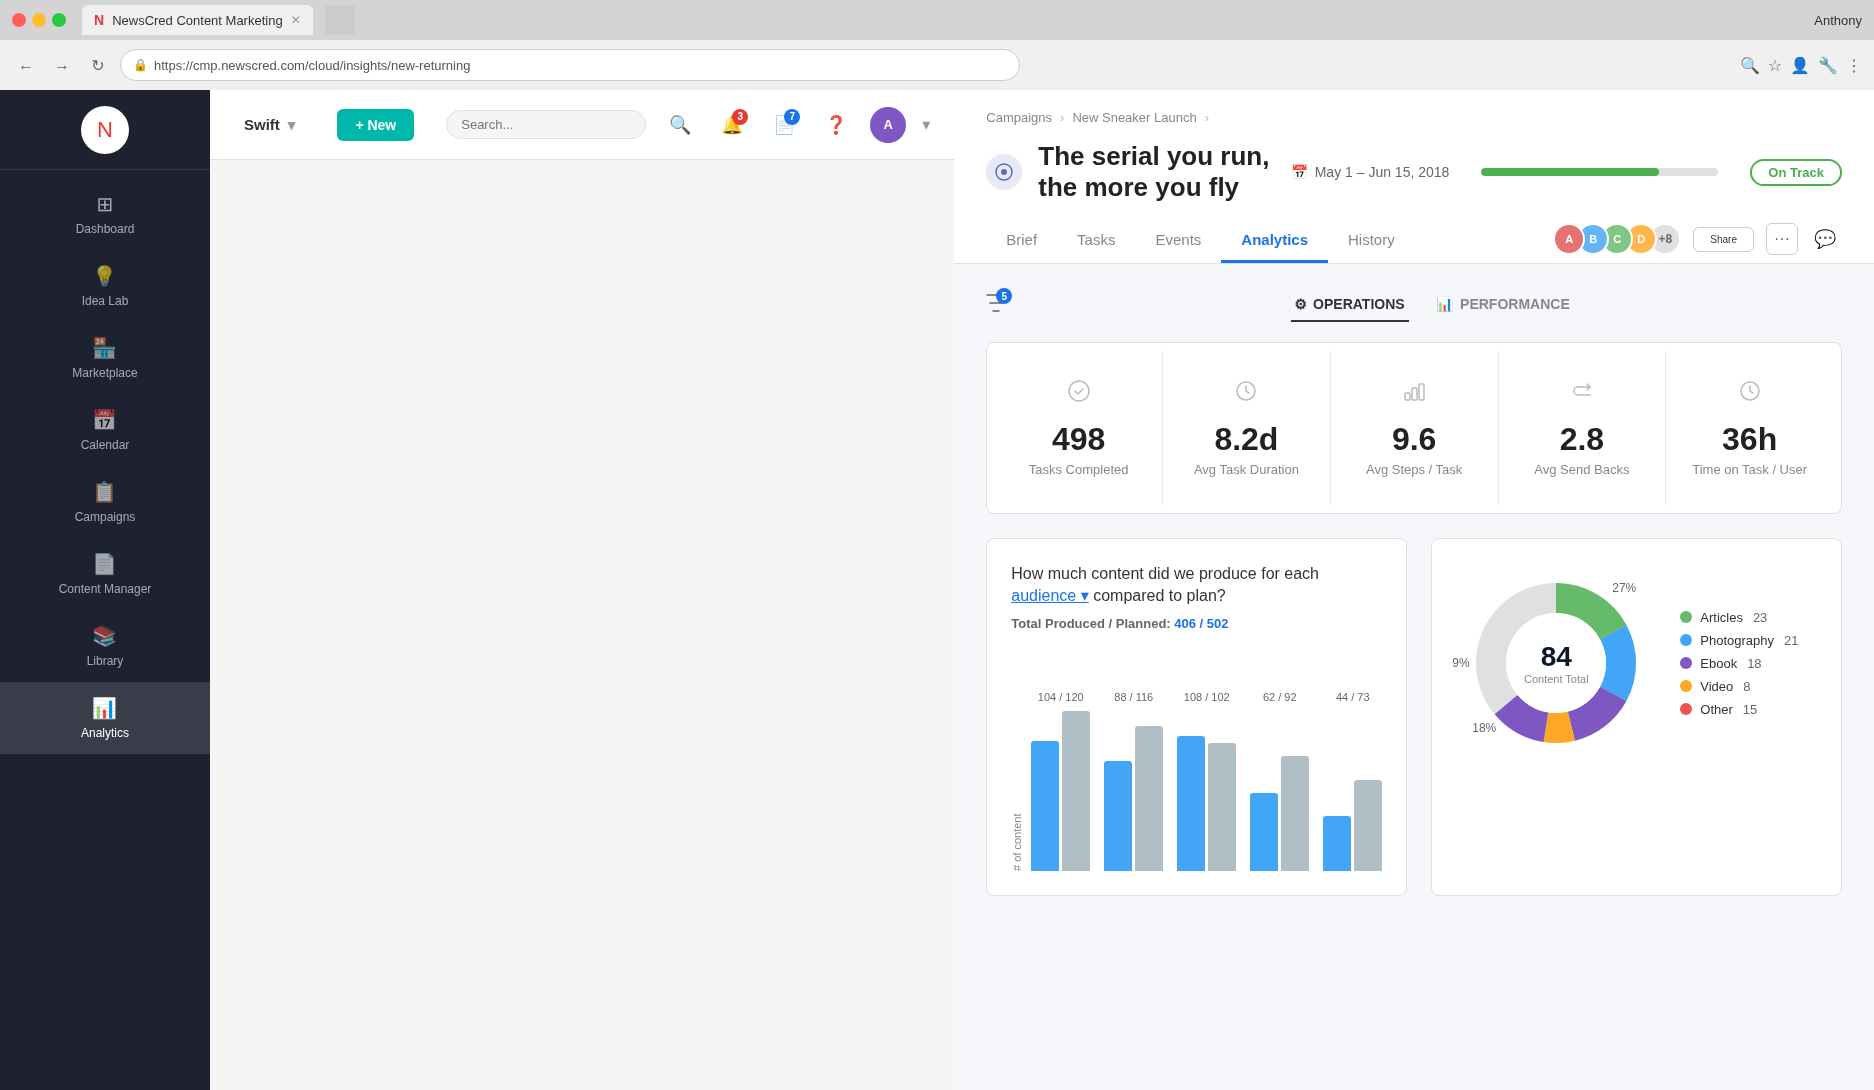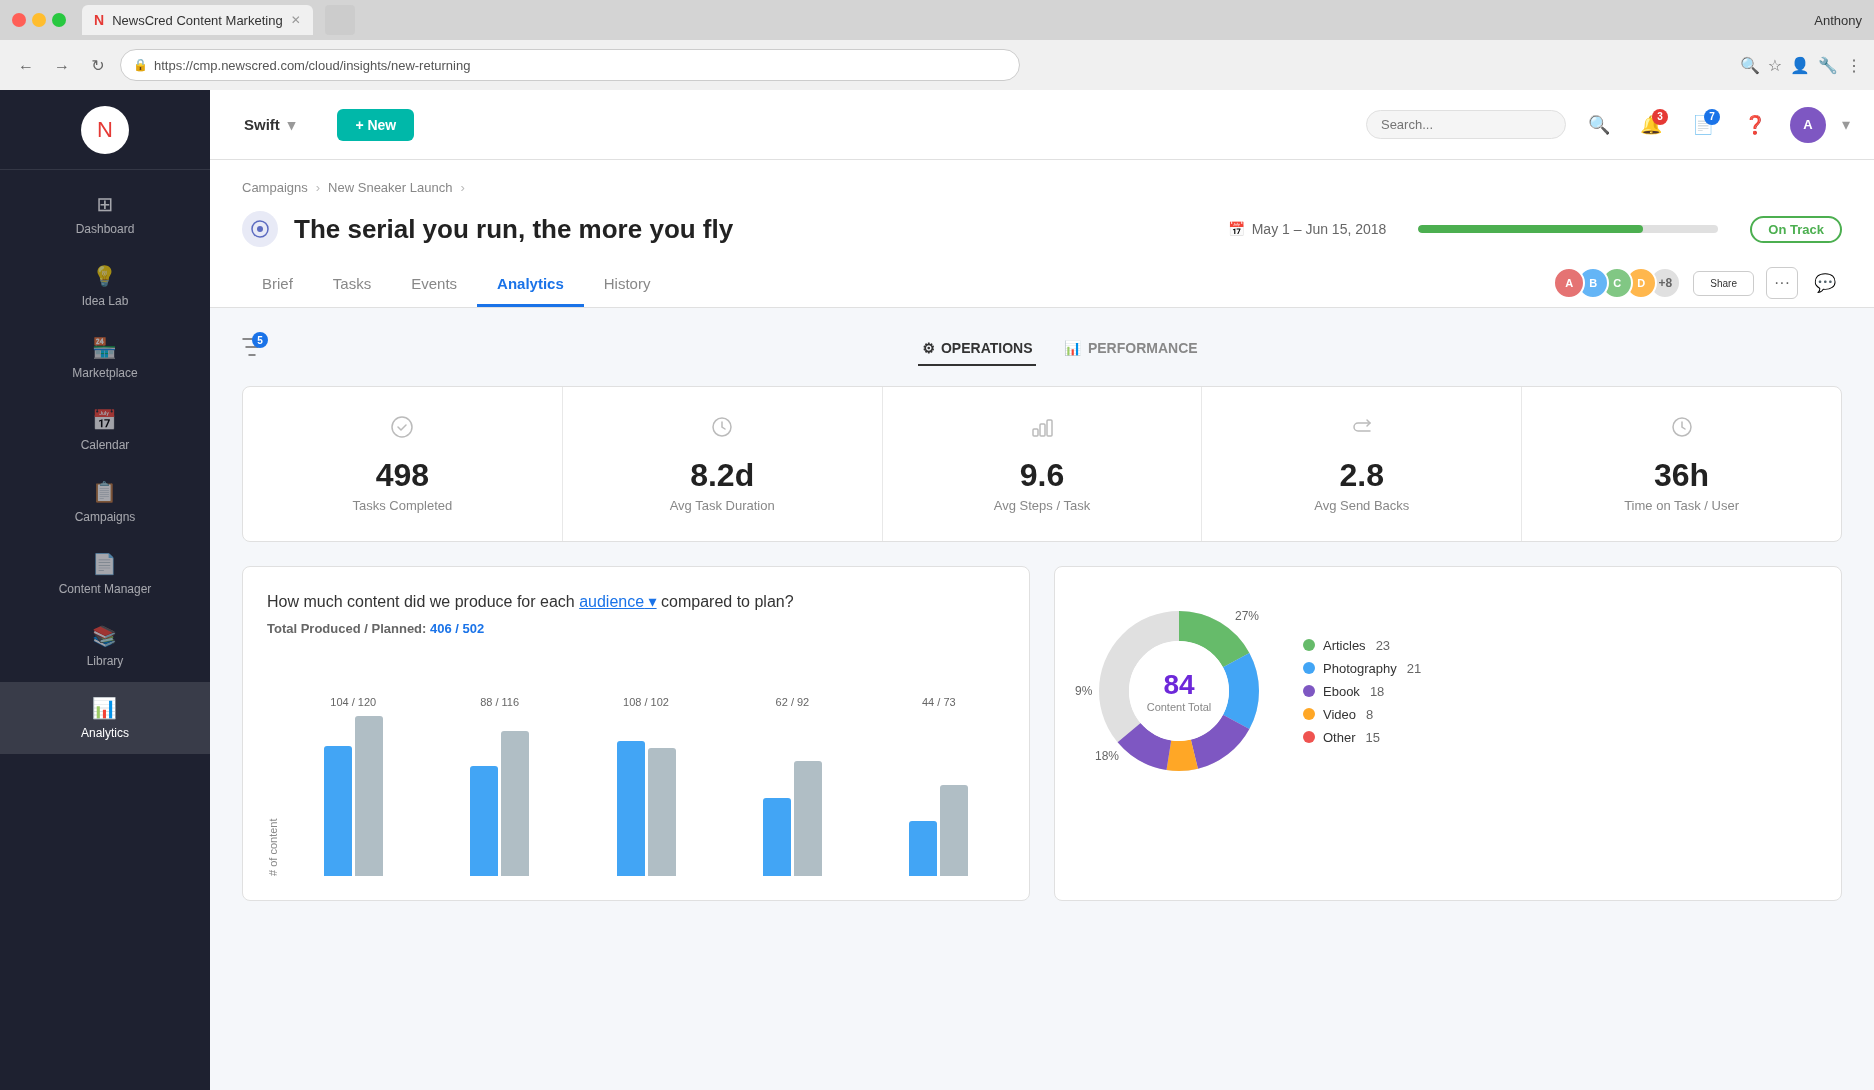--- a/index.html
+++ b/index.html
@@ -29,21 +29,21 @@
     .sidebar { width: 210px; background: #1e2130; display: flex; flex-direction: column; align-items: center; padding: 0; flex-shrink: 0; }
     .sidebar-logo { width: 100%; height: 80px; display: flex; align-items: center; justify-content: center; border-bottom: 1px solid rgba(255,255,255,0.1); }
     .logo-circle { width: 48px; height: 48px; background: white; border-radius: 50%; display: flex; align-items: center; justify-content: center; }
     .sidebar-nav { display: flex; flex-direction: column; width: 100%; padding: 8px 0; }
     .sidebar-item { display: flex; flex-direction: column; align-items: center; justify-content: center; padding: 14px 8px; cursor: pointer; color: rgba(255,255,255,0.6); gap: 6px; width: 100%; text-decoration: none; transition: background 0.2s; }
     .sidebar-item.active { color: white; }
     .sidebar-item-icon { font-size: 20px; }
     .sidebar-item-label { font-size: 12px; font-weight: 500; }
 
     
-    .main { flex: 1; display: flex; flex-direction: column; overflow: hidden; }
+    .main { flex: 1; display: flex; flex-direction: row; overflow: hidden; }
 
     
     .topbar { background: white; height: 70px; display: flex; align-items: center; padding: 0 24px; gap: 16px; border-bottom: 1px solid #e0e0e0; flex-shrink: 0; }
     .workspace-selector { display: flex; align-items: center; gap: 8px; font-size: 15px; font-weight: 600; color: #333; cursor: pointer; padding: 6px 10px; border-radius: 6px; }
     .new-btn { background: #00b8a9; color: white; border: none; border-radius: 6px; padding: 8px 18px; font-size: 14px; font-weight: 600; cursor: pointer; display: flex; align-items: center; gap: 6px; margin-left: 16px; }
     .topbar-spacer { flex: 1; }
     .topbar-icon-btn { width: 36px; height: 36px; border-radius: 50%; display: flex; align-items: center; justify-content: center; cursor: pointer; color: #666; font-size: 18px; position: relative; }
     .topbar-badge { position: absolute; top: 2px; right: 2px; background: #e53935; color: white; border-radius: 50%; width: 16px; height: 16px; font-size: 10px; display: flex; align-items: center; justify-content: center; font-weight: bold; }
     .avatar { width: 36px; height: 36px; border-radius: 50%; background: #7e57c2; display: flex; align-items: center; justify-content: center; color: white; font-size: 13px; font-weight: 600; cursor: pointer; }
 
@@ -82,21 +82,21 @@
     .analytics-content { padding: 24px 32px; }
     .filter-icon { color: #666; font-size: 16px; position: relative; cursor: pointer; }
     .filter-badge { position: absolute; top: -6px; right: -6px; background: #1a73e8; color: white; border-radius: 50%; width: 16px; height: 16px; font-size: 10px; display: flex; align-items: center; justify-content: center; font-weight: bold; }
 
     
     .sub-tabs { display: flex; align-items: center; gap: 24px; margin-bottom: 0; justify-content: center; flex: 1; }
     .sub-tab { display: flex; align-items: center; gap: 6px; padding: 8px 4px; font-size: 14px; font-weight: 600; cursor: pointer; color: #888; border-bottom: 2px solid transparent; }
     .sub-tab.active { color: #333; border-bottom: 2px solid #333; }
 
     
-    .stats-row { background: white; border-radius: 8px; display: flex; align-items: stretch; padding: 0; margin-bottom: 24px; border: 1px solid #e0e0e0; overflow: hidden; }
+    .stats-row { background: white; border-radius: 8px; display: flex; align-items: stretch; padding: 8px; margin-bottom: 24px; border: 1px solid #e0e0e0; overflow: hidden; }
     .stat-card { flex: 1; display: flex; flex-direction: column; align-items: center; padding: 28px 16px; border-right: 1px solid #e8e8e8; }
     .stat-card:last-child { border-right: none; }
     .stat-icon { font-size: 22px; color: #999; margin-bottom: 12px; }
     .stat-value { font-size: 32px; font-weight: 700; color: #222; margin-bottom: 4px; }
     .stat-label { font-size: 13px; color: #888; text-align: center; }
 
     
     .charts-row { display: flex; gap: 24px; justify-content: flex-end; }
     .chart-card { background: white; border-radius: 8px; border: 1px solid #e0e0e0; padding: 24px; flex: 1; }
     .chart-title { font-size: 16px; color: #333; margin-bottom: 8px; line-height: 1.4; }
@@ -108,21 +108,21 @@
     .bar-label-top { font-size: 11px; color: #666; margin-bottom: 4px; white-space: nowrap; }
     .bars { display: flex; align-items: flex-end; gap: 3px; height: 160px; }
     .bar { width: 28px; border-radius: 3px 3px 0 0; }
     .bar.actual { background: #42a5f5; }
     .bar.planned { background: #b0bec5; }
 
     
     .donut-section { display: flex; gap: 24px; align-items: center; }
     .donut-wrapper { position: relative; width: 200px; height: 200px; flex-shrink: 0; }
     .donut-center { position: absolute; top: 50%; left: 50%; transform: translate(-50%, -50%); text-align: center; }
-    .donut-number { font-size: 28px; font-weight: 700; color: #6d28d9; }
+    .donut-number { font-size: 28px; font-weight: 700; color: #0f172a; }
     .donut-sub { font-size: 11px; color: #888; }
     .legend { display: flex; flex-direction: column; gap: 8px; }
     .legend-item { display: flex; align-items: center; gap: 8px; font-size: 13px; color: #333; }
     .legend-dot { width: 12px; height: 12px; border-radius: 50%; flex-shrink: 0; }
     .legend-count { color: #666; margin-left: 2px; }
 
     
     .donut-pct { position: absolute; font-size: 12px; color: #666; font-weight: 500; }
 
     .topbar-search { background: #f5f5f5; border: 1px solid #e0e0e0; border-radius: 20px; padding: 6px 14px; font-size: 13px; color: #333; outline: none; width: 200px; }

